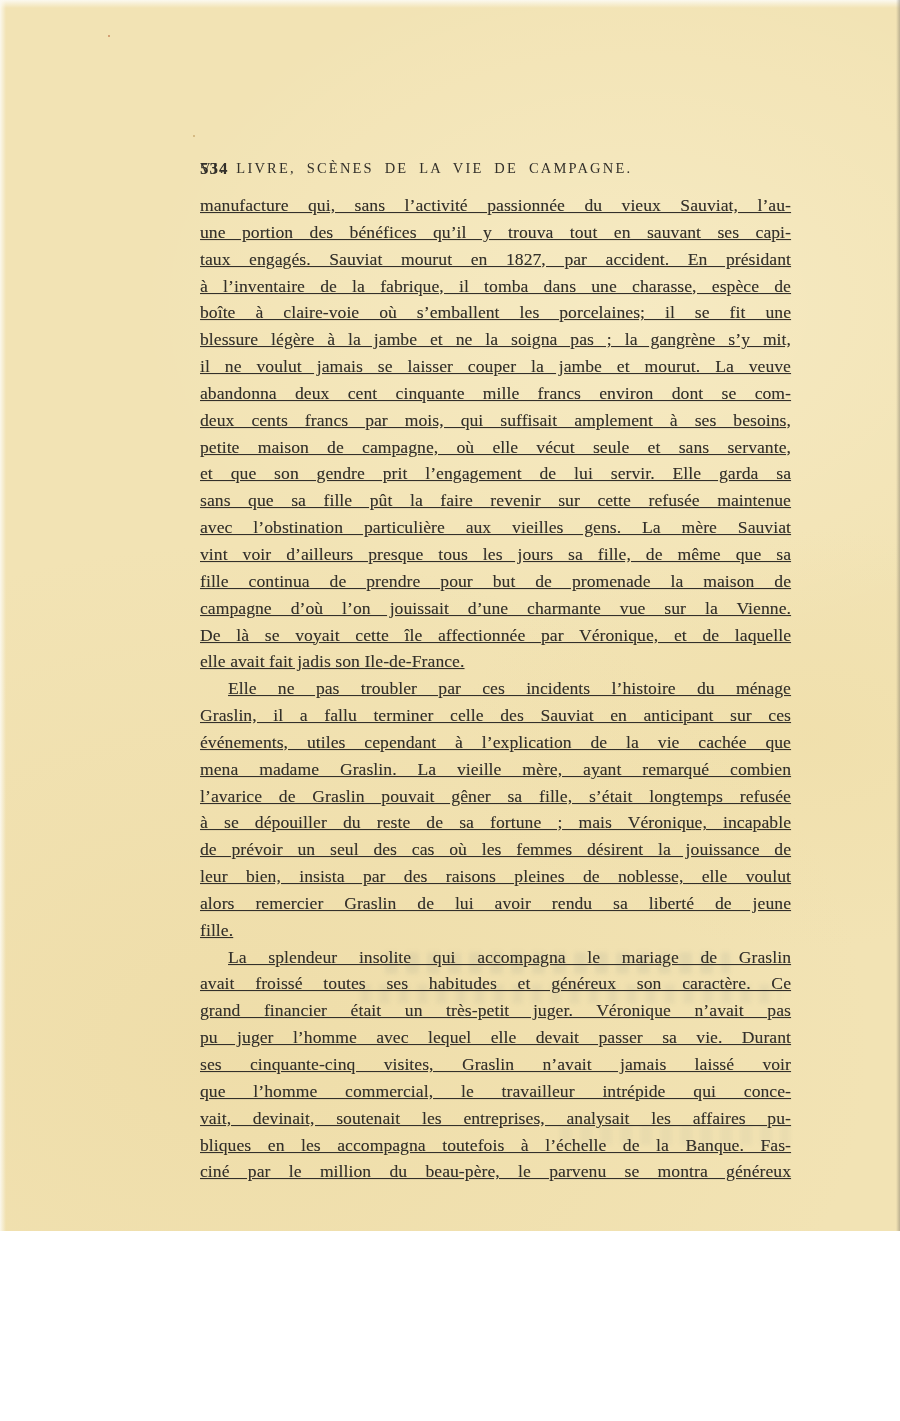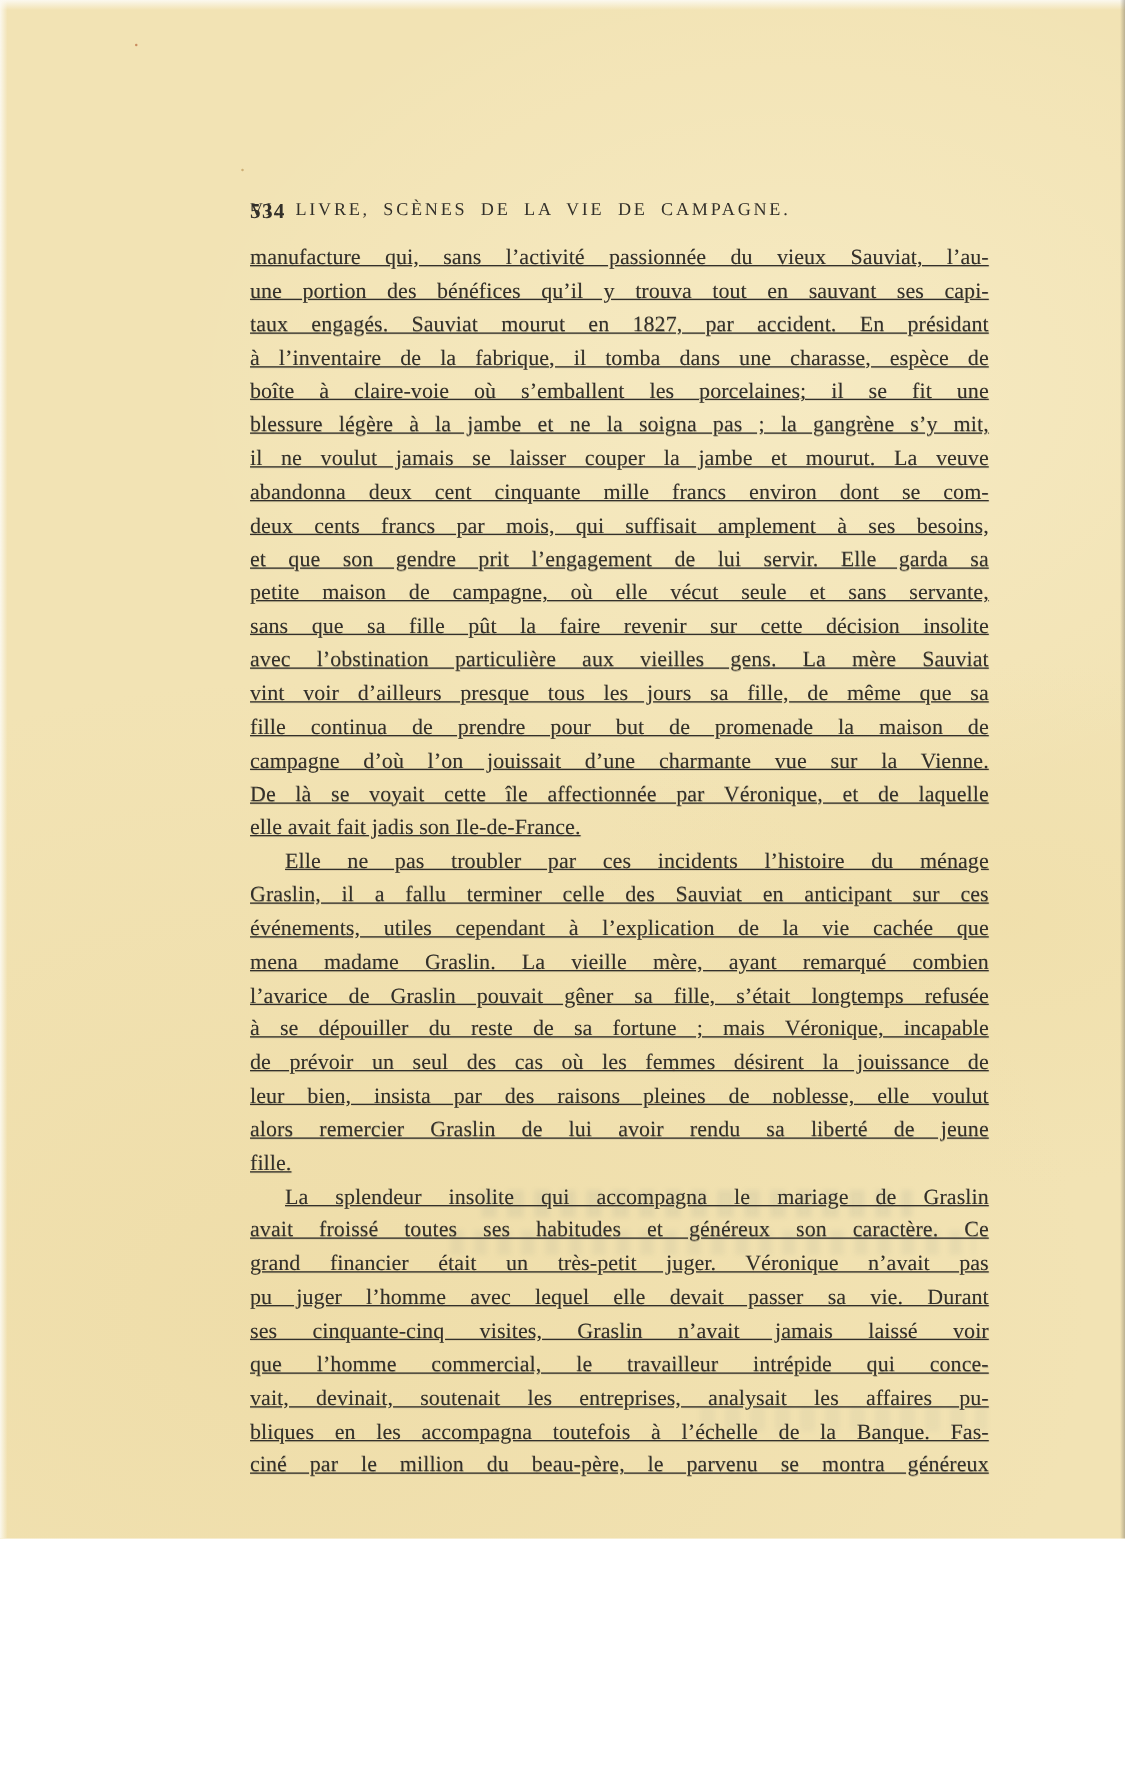--- a/index.html
+++ b/index.html
@@ -129,23 +129,23 @@
       <div class="paragraph">
         <div class="line">manufacture qui, sans l’activité passionnée du vieux Sauviat, l’au-</div>
         <div class="line">une portion des bénéfices qu’il y trouva tout en sauvant ses capi-</div>
         <div class="line">taux engagés. Sauviat mourut en 1827, par accident. En présidant</div>
         <div class="line">à l’inventaire de la fabrique, il tomba dans une charasse, espèce de</div>
         <div class="line">boîte à claire-voie où s’emballent les porcelaines; il se fit une</div>
         <div class="line">blessure légère à la jambe et ne la soigna pas ; la gangrène s’y mit,</div>
         <div class="line">il ne voulut jamais se laisser couper la jambe et mourut. La veuve</div>
         <div class="line">abandonna deux cent cinquante mille francs environ dont se com-</div>
         <div class="line">deux cents francs par mois, qui suffisait amplement à ses besoins,</div>
+        <div class="line">petite maison de campagne, où elle vécut seule et sans servante,</div>
         <div class="line">et que son gendre prit l’engagement de lui servir. Elle garda sa</div>
-        <div class="line">petite maison de campagne, où elle vécut seule et sans servante,</div>
-        <div class="line">sans que sa fille pût la faire revenir sur cette décision insolite</div>
+        <div class="line">sans que sa fille pût la faire revenir sur cette refusée maintenue</div>
         <div class="line">avec l’obstination particulière aux vieilles gens. La mère Sauviat</div>
         <div class="line">vint voir d’ailleurs presque tous les jours sa fille, de même que sa</div>
         <div class="line">fille continua de prendre pour but de promenade la maison de</div>
         <div class="line">campagne d’où l’on jouissait d’une charmante vue sur la Vienne.</div>
         <div class="line">De là se voyait cette île affectionnée par Véronique, et de laquelle</div>
         <div class="line no-stretch">elle avait fait jadis son Ile-de-France.</div>
       </div>
       <div class="paragraph">
         <div class="line indent">Elle ne pas troubler par ces incidents l’histoire du ménage</div>
         <div class="line">Graslin, il a fallu terminer celle des Sauviat en anticipant sur ces</div>

